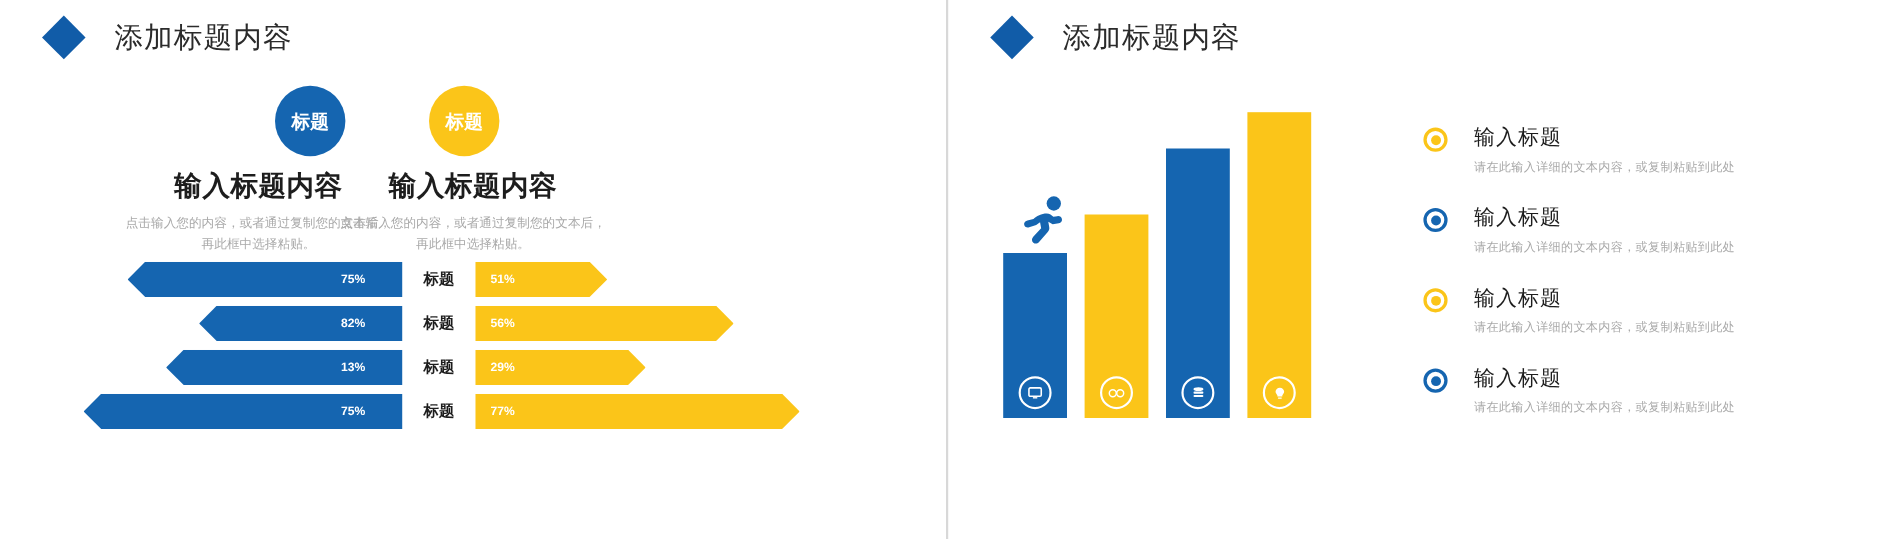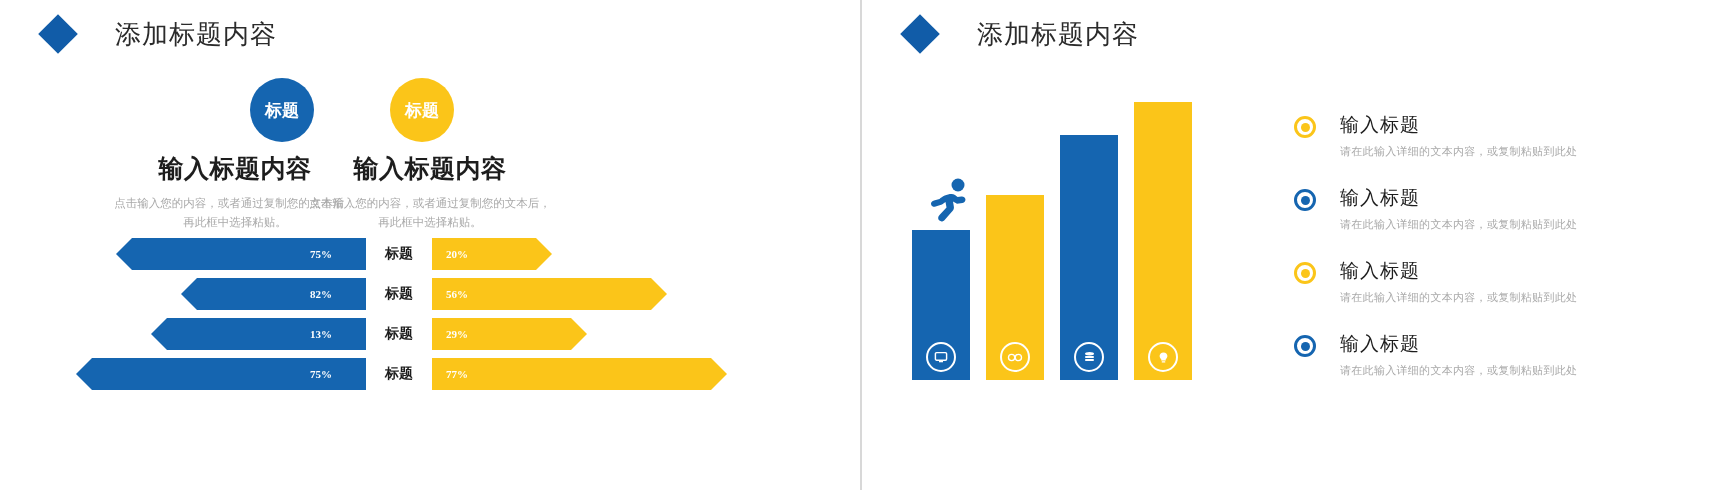--- a/index.html
+++ b/index.html
@@ -22,21 +22,21 @@
     width:860px; height:490px;
     background:#ffffff;
     flex:0 0 860px;
   }
   .slide--right{ border-left:2px solid #d8d8d8; }
 
   
   .hdr{
     position:absolute;
     left:40px; top:14px;
-    display:flex; align-items:center; gap:19px;
+    display:flex; align-items:center; gap:8px;
   }
   .hdr-logo{
     position:relative; width:56px; height:40px; flex:0 0 56px;
   }
   .hdr-logo .dia-blue{
     position:absolute; left:4px; top:6px;
     width:28px; height:28px; background:#115ca8;
     transform:rotate(45deg);
   }
   .hdr-logo .dia-yellow{
@@ -82,21 +82,21 @@
   
   .rows{
     position:absolute; left:0; top:238px; width:860px;
   }
   .row{
     position:relative; height:32px; margin-bottom:8px;
   }
   .arrow{
     position:absolute; top:0; height:32px;
     display:flex; align-items:center;
-    font-size:11px; color:#ffffff; font-weight:bold;font-family:Liberation Serif, serif;
+    font-size:11px; color:#ffffff; font-weight:bold;
   }
   
   .arrow--l{
     background:#1565b0;
     right:494px;
     justify-content:flex-end;
     padding-right:34px;
     clip-path:polygon(16px 0, 100% 0, 100% 100%, 16px 100%, 0 50%);
   }
   
@@ -202,21 +202,21 @@
         </div>
       </div>
 
     </div>
 
     <div class="rows">
 
       <div class="row">
         <div class="arrow arrow--l" style="width: 250px;">75%</div>
         <div class="row-label">标题</div>
-        <div class="arrow arrow--r" style="width: 120px;">20%</div>
+        <div class="arrow arrow--r" style="width: 120px;">51%</div>
       </div>
 
       <div class="row">
         <div class="arrow arrow--l" style="width: 185px;">82%</div>
         <div class="row-label">标题</div>
         <div class="arrow arrow--r" style="width: 235px;">56%</div>
       </div>
 
       <div class="row">
         <div class="arrow arrow--l" style="width: 215px;">13%</div>

